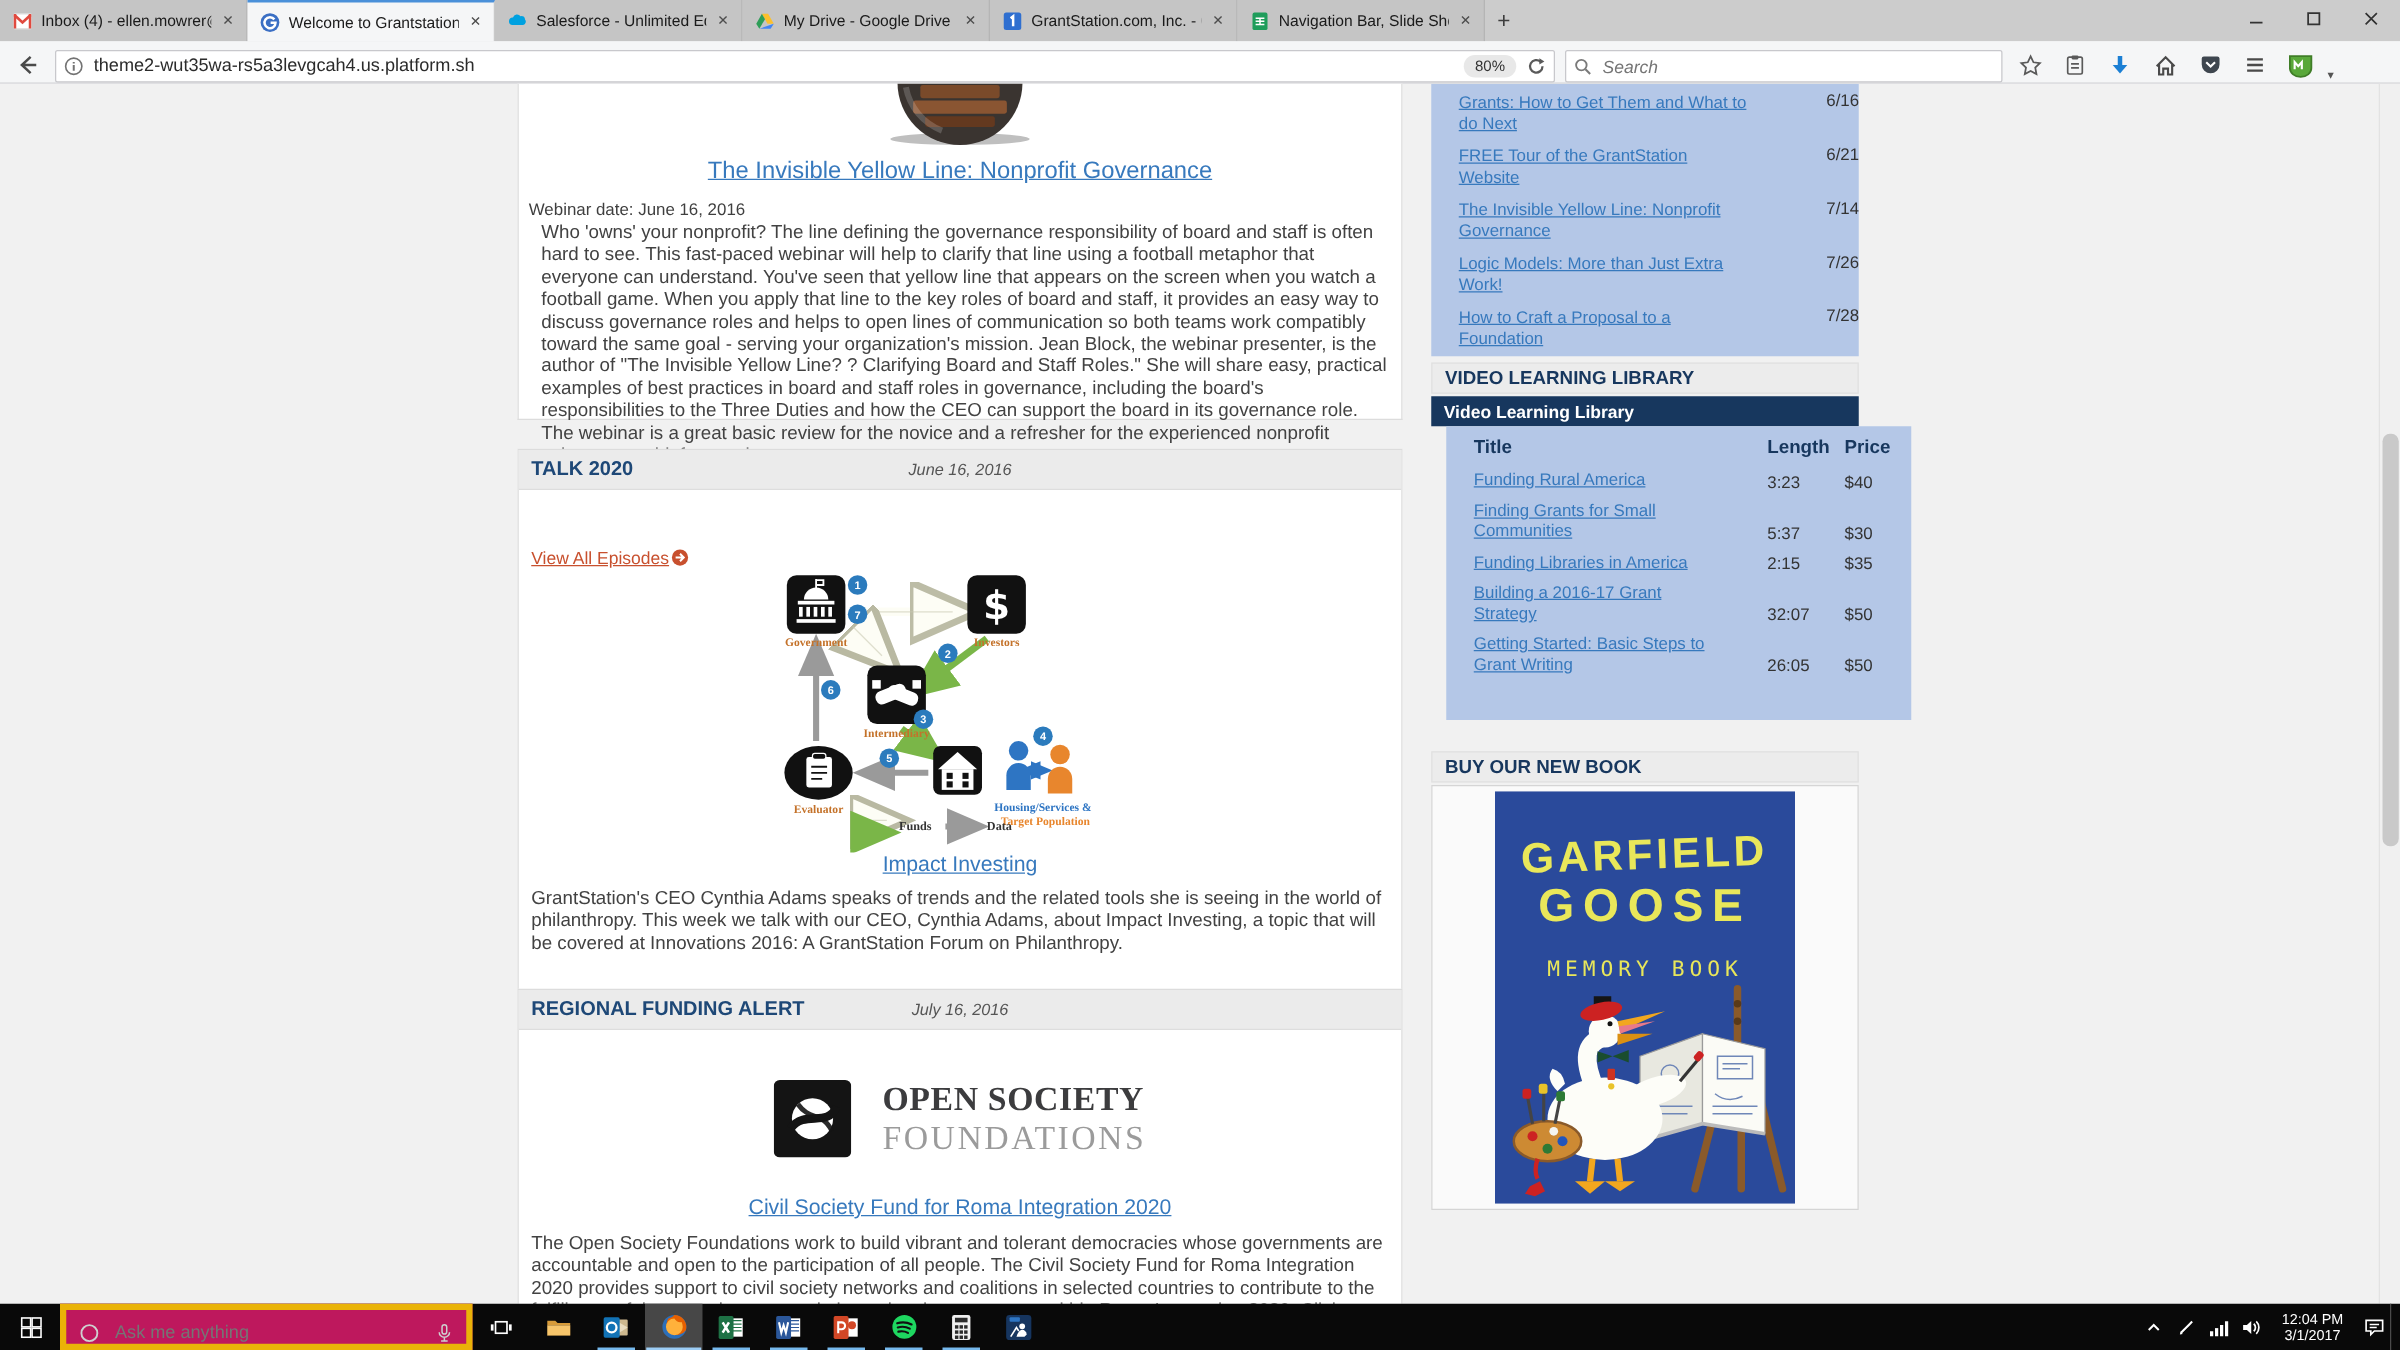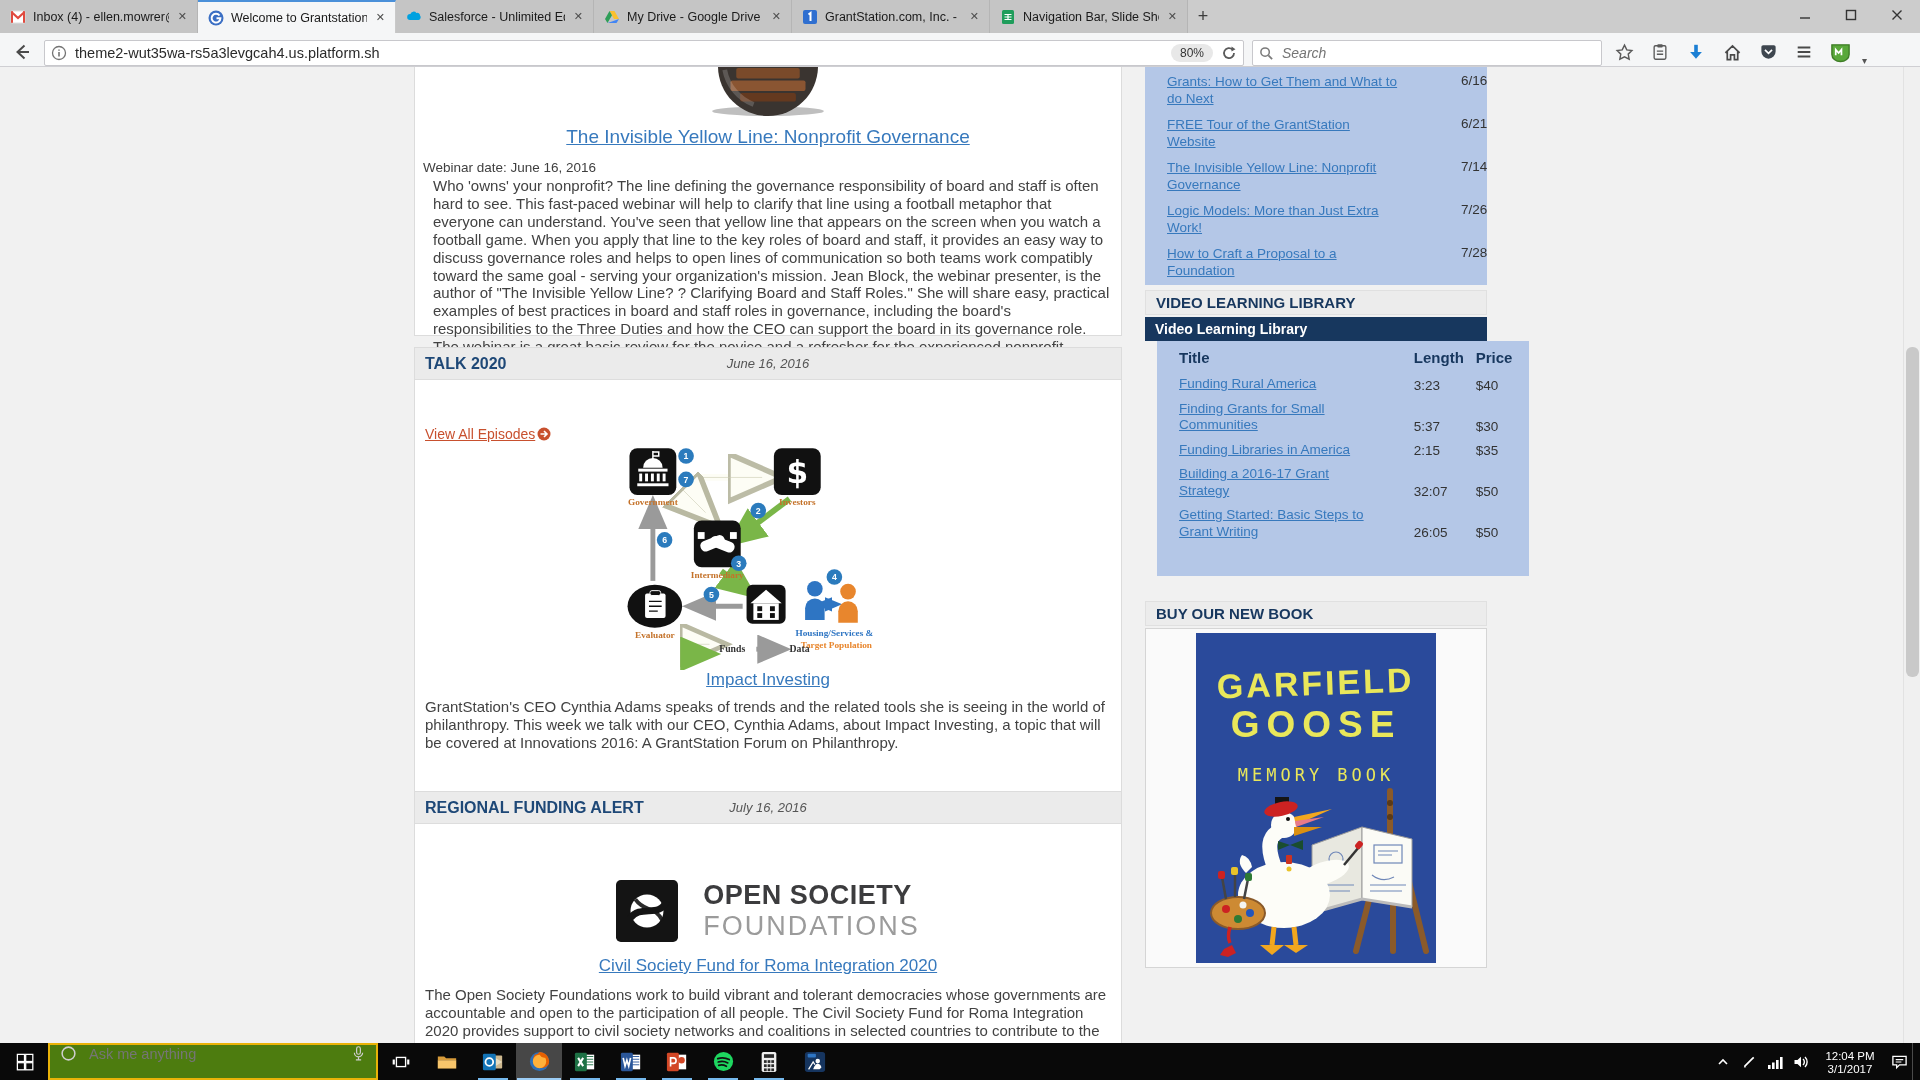--- a/index.html
+++ b/index.html
@@ -34,40 +34,40 @@
   .caret{font-size:10px;color:#555;}
 
   
   .viewport{position:absolute;left:0;top:67px;width:1920px;height:976px;background:#f1f1f1;overflow:hidden;}
   .vscroll{position:absolute;right:0;top:0;width:17px;height:976px;background:#f0f0f0;border-left:1px solid #e2e2e2;}
   .vthumb{position:absolute;left:2px;top:280px;width:13px;height:330px;background:#c9c9c9;border-radius:6px;cursor:pointer;}
 
   .main{position:absolute;left:414px;top:0;width:708px;}
   .card{background:#fff;border:1px solid #dcdcdc;position:absolute;left:0;width:708px;}
   .card1{top:-1px;height:270px;border-top:none;}
-  .card2{top:280px;height:513px;}
+  .card2{top:292px;height:513px;}
   .card3{top:724px;height:330px;}
   .cardheader{height:32px;background:#ebebeb;border-bottom:1px solid #ddd;display:flex;align-items:center;padding:0 10px;position:relative;}
   .cardheader .htitle{font-size:16px;font-weight:bold;color:#1e4877;}
   .cardheader .hdate{position:absolute;left:50%;transform:translateX(-50%);font-size:13px;font-style:italic;color:#555;}
   .bluelink{color:#3779bd;text-decoration:underline;cursor:pointer;}
   .centerlink{display:block;text-align:center;}
   .body-text{font-size:15px;line-height:17.9px;color:#424242;}
 
   .sphere-wrap{display:flex;justify-content:center;padding-top:0;}
   .card1 .title-link{font-size:19px;margin-top:10px;}
   .card1 .dateline{font-size:13.5px;color:#3f3f3f;margin:12px 0 2px 8px;}
   .card1 .para{margin:2px 10px 0 18px;}
 
   .viewall{position:absolute;left:10px;top:78px;font-size:14px;color:#c8502e;text-decoration:underline;cursor:pointer;display:flex;align-items:center;gap:2px;}
   .diagram-wrap{position:absolute;left:0;top:94px;width:708px;display:flex;justify-content:center;}
   .card2 .title-link{position:absolute;top:322px;width:100%;font-size:17px;}
   .card2 .para{position:absolute;top:350px;left:10px;right:14px;}
 
-  .osf{position:absolute;top:88px;width:100%;display:flex;justify-content:center;align-items:center;gap:25px;}
+  .osf{position:absolute;top:72px;width:100%;display:flex;justify-content:center;align-items:center;gap:25px;font-family:Liberation Serif, serif;}
   .osf-text .l1{font-size:27px;font-weight:bold;color:#3c3c3e;letter-spacing:0.5px;}
   .osf-text .l2{font-size:27px;color:#9b9b9b;letter-spacing:2px;}
   .card3 .title-link{position:absolute;top:164px;width:100%;font-size:17px;}
   .card3 .para{position:absolute;top:194px;left:10px;right:14px;}
 
   
   .sidebar{position:absolute;left:1145px;top:0;width:342px;}
   .sb-blue{background:#b4c7e7;}
   .sb-webinars{position:absolute;top:0;left:0;width:342px;height:218px;padding:6px 0 0 22px;overflow:hidden;}
   .sb-item{position:relative;margin-bottom:9px;width:300px;}
@@ -88,21 +88,21 @@
   .bookpanel{position:absolute;top:561px;left:0;width:342px;height:340px;background:#fafafa;border:1px solid #d5d5d5;
     display:flex;align-items:center;justify-content:center;}
 
   
   .taskbar{position:absolute;left:0;top:1043px;width:1920px;height:37px;background:#090909;display:flex;align-items:center;}
   .tb-slot{width:46px;height:37px;display:flex;align-items:center;justify-content:center;position:relative;cursor:pointer;flex:0 0 46px;}
   .tb-slot.start{width:48px;flex-basis:48px;}
   .tb-slot.activeapp{background:#474747;}
   .tb-underline{position:absolute;bottom:0;left:8px;right:8px;height:2px;background:#76b9ed;}
   .tb-slot.activeapp .tb-underline{left:1px;right:1px;background:#9ccdf5;}
-  .cortana{width:330px;height:37px;background:#4d7c0f;border:2px solid #eab308;display:flex;align-items:flex-start;
+  .cortana{width:330px;height:37px;background:#be185d;border:5px solid #eab308;display:flex;align-items:flex-end;
     padding:0 10px;gap:10px;flex:0 0 330px;cursor:text;}
   .cortana input{background:transparent;border:none;outline:none;color:#c9c9c9;font-size:14.5px;flex:1;
     font-family:"Liberation Sans",sans-serif;}
   .tb-spacer{flex:1;}
   .tray{display:flex;align-items:center;height:37px;}
   .tray-icon{width:26px;height:37px;display:flex;align-items:center;justify-content:center;cursor:pointer;}
   .clock{width:72px;text-align:center;color:#fff;font-size:11.5px;line-height:13px;cursor:pointer;padding-top:2px;}
   .showdesk{width:8px;height:37px;border-left:1px solid #4a4a4a;}
 </style>
 </head>

